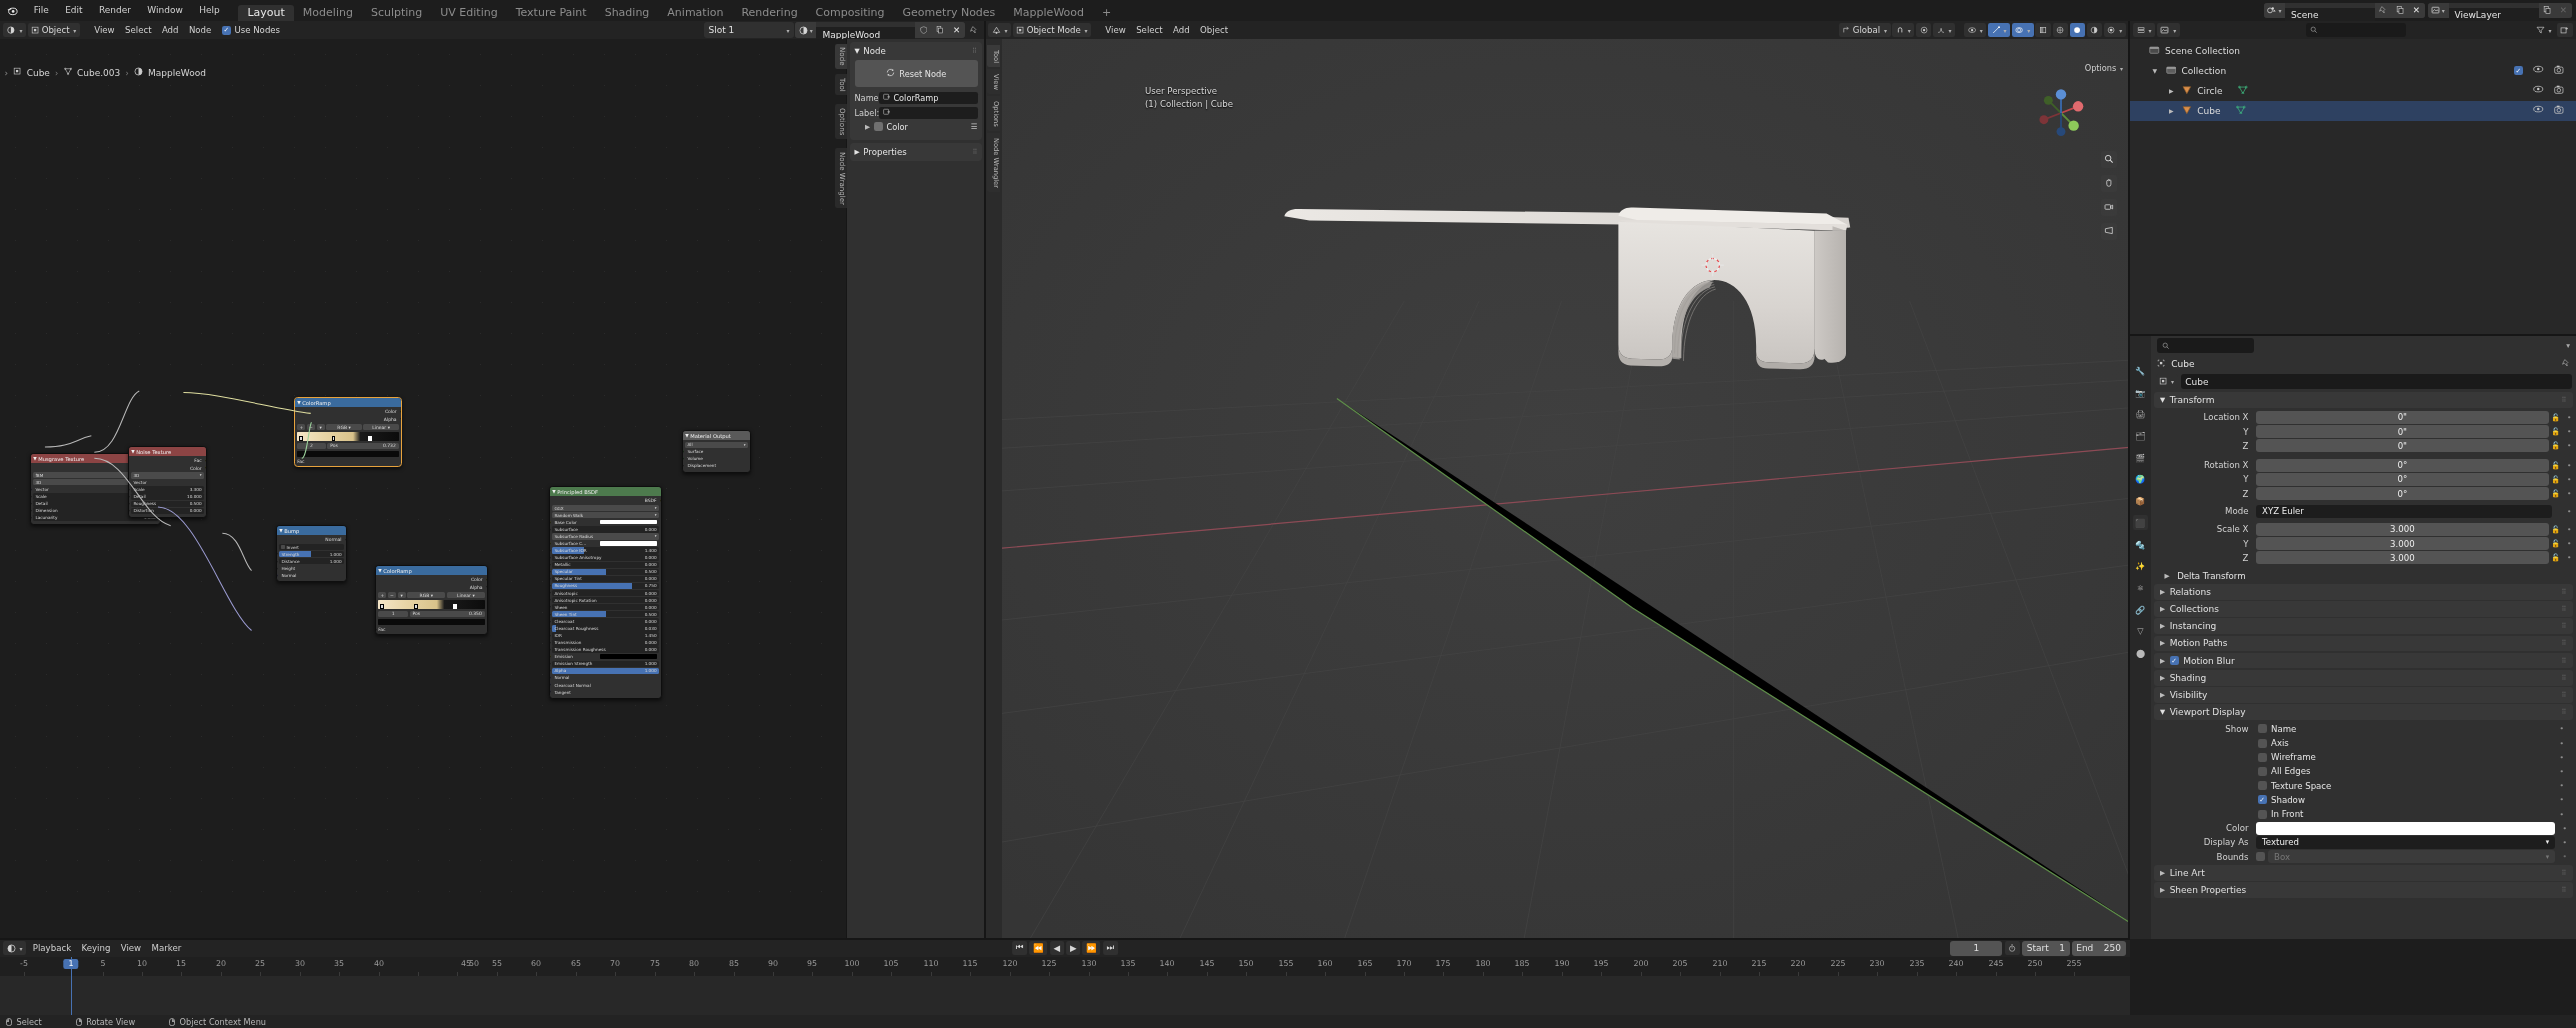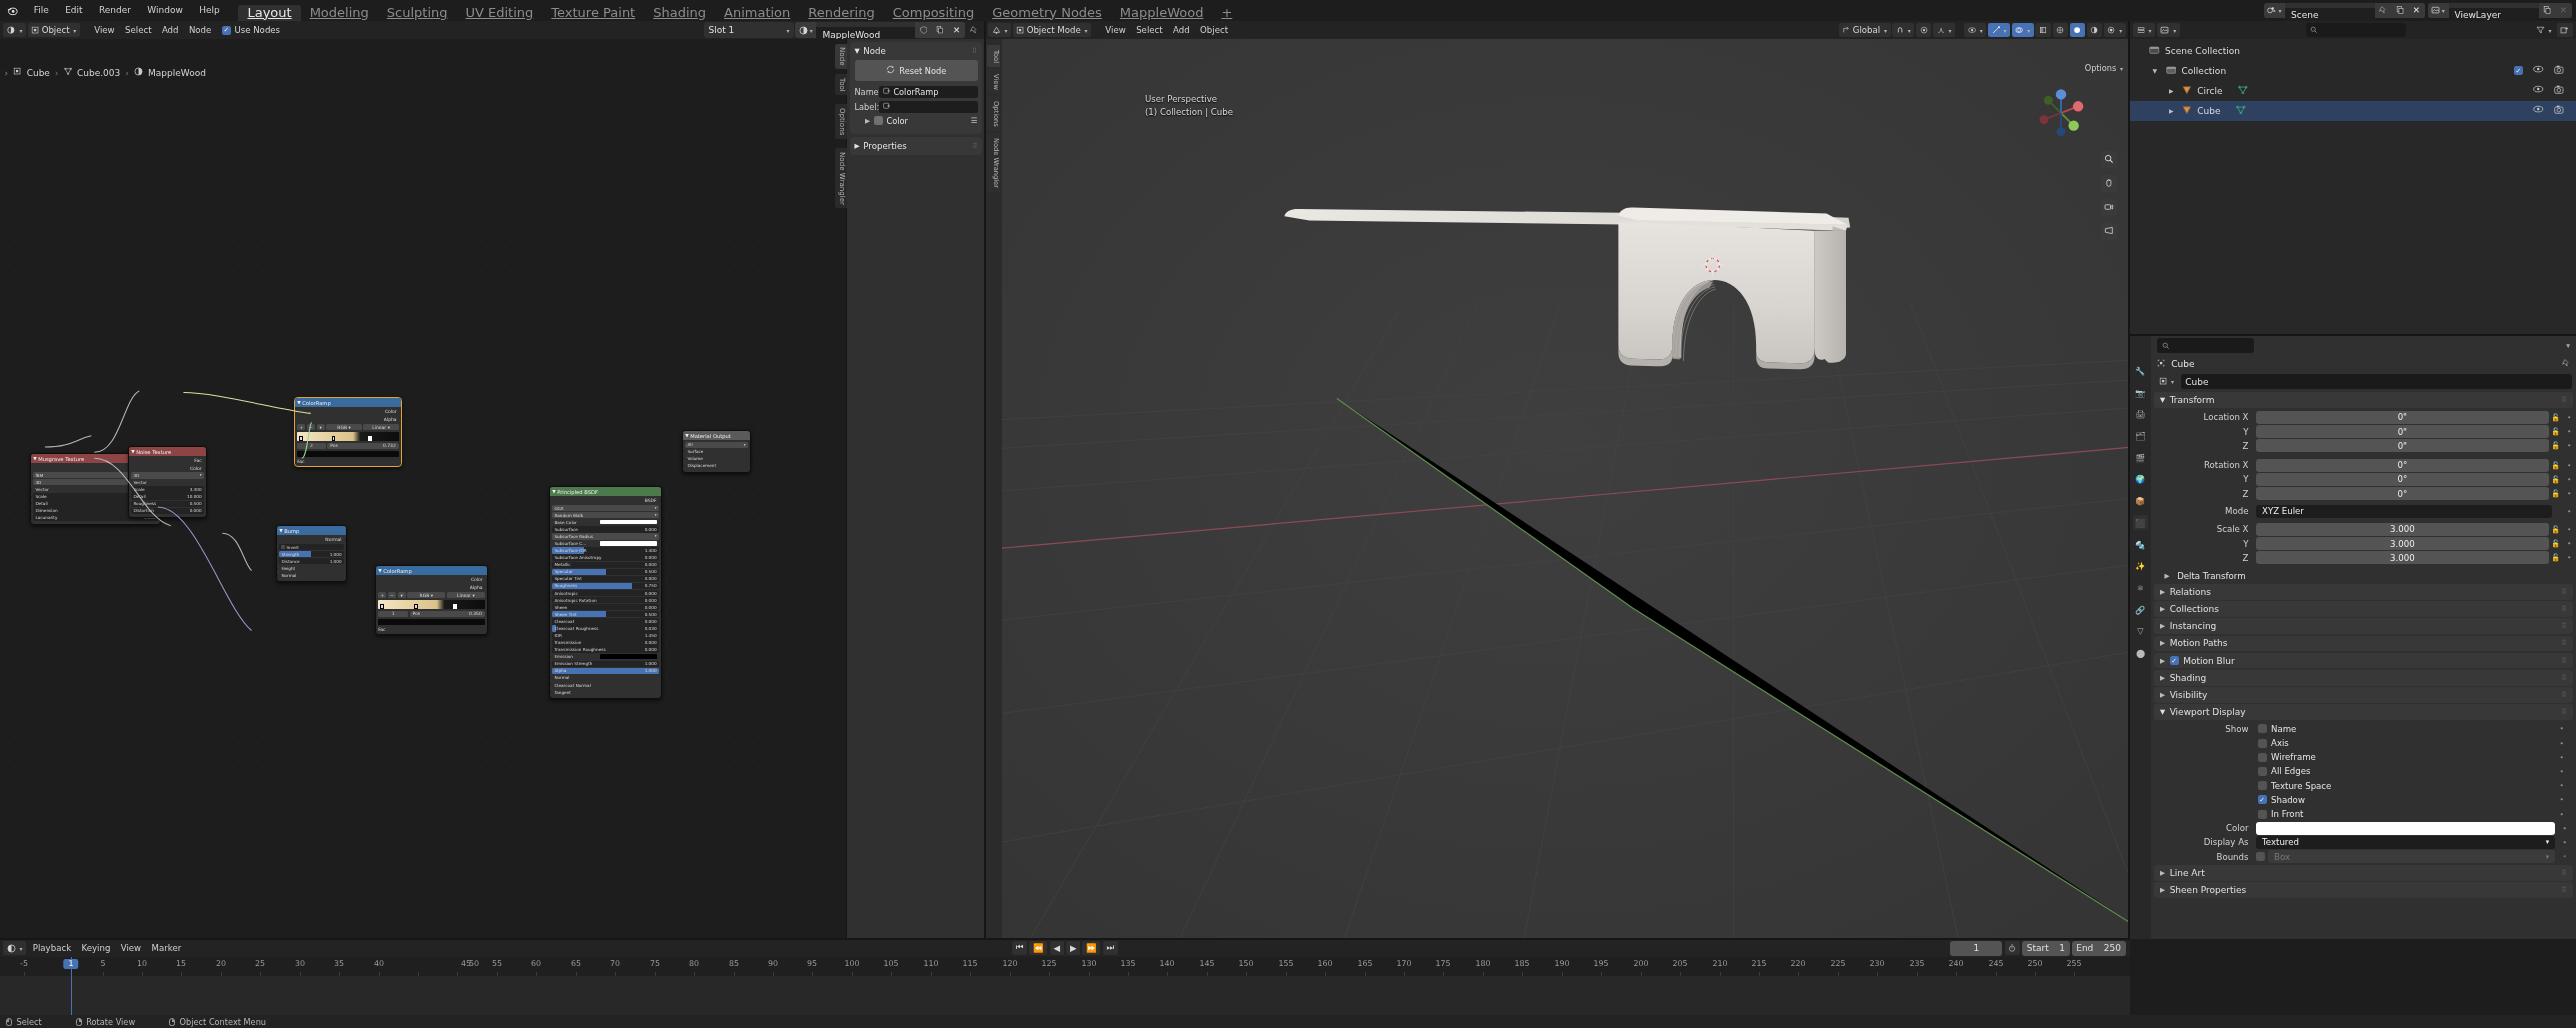--- a/index.html
+++ b/index.html
@@ -7,22 +7,22 @@
   html,body { width:2576px; height:1029px; overflow:hidden; background:#1d1d1d;
     font-family:"DejaVu Sans","Liberation Sans",sans-serif; font-size:8.6px; color:#e5e5e5; }
   .app { position:relative; width:2576px; height:1029px; }
 
   
   .topbar { position:absolute; left:0; top:0; width:2576px; height:21px; background:#1d1d1d;
     display:flex; align-items:center; }
   .blender-logo { width:25.5px; height:21px; display:flex; align-items:center; justify-content:center; }
   .menu-item { padding:0 8.2px; height:21px; line-height:21px; color:#d2d2d2; font-size:9px; white-space:nowrap; }
   .ws-tabs { display:flex; align-items:flex-end; height:21px; margin-left:10.5px; }
-  .ws-tab { padding:0 9px; height:16.5px; line-height:16.5px; color:#8c8c8c; font-size:13px;
-    border-radius:3px 3px 0 0; white-space:nowrap; align-self:flex-end;text-decoration:underline; }
+  .ws-tab { padding:0 9px; height:16.5px; line-height:16.5px; color:#8c8c8c; font-size:11px;
+    border-radius:3px 3px 0 0; white-space:nowrap; align-self:flex-end; }
   .ws-tab.active { background:#303030; color:#e8e8e8; }
   .topbar-right { position:absolute; right:4.5px; top:2.2px; display:flex; align-items:center; gap:3px; height:16.5px; }
   .field { background:#282828; border-radius:3px; height:15.7px; display:flex; align-items:center;
     padding:0 4.5px; font-size:9px; color:#e0e0e0; }
   .field.dk { background:#1a1a1a; }
   .idblock { display:flex; align-items:center; background:#303030; border-radius:3px; height:15.7px; }
   .idblock .pick { width:21px; height:15.7px; display:flex; align-items:center; justify-content:center;
     background:#3a3a3a; border-radius:3px 0 0 3px; }
   .idblock .nm { background:#1f1f1f; height:15.7px; display:flex; align-items:center; padding:0 6px;
     font-size:9px; min-width:90px;margin-top:10px; }
@@ -65,37 +65,37 @@
   .ramp-bar { height:6px; border-radius:0.7px; margin:1.5px 0; }
   .swatch { height:4.5px; border-radius:0.7px; }
 
   
   .npanel { position:absolute; right:0; top:18px; width:139px; bottom:0; background:#303030;
     border-left:0.7px solid #161616; }
   .np-tab { position:absolute; left:-12px; width:12px; background:#303030; color:#b5b5b5;
     writing-mode:vertical-rl; text-align:center; font-size:7.1px; padding:3.7px 0; border-radius:2.2px 0 0 2.2px; }
   .np-box { background:#383838; border-radius:3.7px; margin:3px; padding:3px 4.5px 5.2px; }
   .np-title { display:flex; align-items:center; gap:3.7px; font-size:8.6px; color:#e5e5e5; height:12px; }
-  .np-btn { height:21px; background:#545454; border-radius:3px; display:flex; align-items:center;
+  .np-btn { height:27px; background:#545454; border-radius:3px; display:flex; align-items:center;
     justify-content:center; gap:4.5px; font-size:8.2px; margin:3px 0 4.5px; }
   .np-row { display:flex; align-items:center; gap:3.7px; margin-bottom:3px; font-size:8.2px; }
   .np-row label { width:21px; color:#d0d0d0; }
   .np-input { flex:1; height:12px; background:#1d1d1d; border-radius:2.2px; display:flex;
     align-items:center; gap:3px; padding:0 3.7px; font-size:8.2px; }
 
   
   #viewport { left:985px; top:21px; width:1144px; height:918px; background:#393939; }
   .vp-canvas { position:absolute; left:0; top:18px; width:1144px; height:900px; overflow:hidden;
     background:linear-gradient(#3b3b3b,#393939); }
   .vp-toolbar { position:absolute; left:0; top:18px; width:16.5px; bottom:0; background:#2b2b2b; }
   .vp-tabs { position:absolute; left:1.5px; top:24px; display:flex; flex-direction:column; gap:2.2px; }
   .vtab { width:13.5px; background:#333; color:#bbb; writing-mode:vertical-rl; font-size:6.7px;
     padding:4.5px 0; text-align:center; border-radius:0 0 0 2.2px; }
   .vp-text { position:absolute; left:160px; top:46px; font-size:8.6px; color:#d8d8d8; line-height:1.5;
-    text-shadow:0 0.7px 1.5px #000;margin-top:8px; }
+    text-shadow:0 0.7px 1.5px #000; }
   .vp-options { position:absolute; right:6px; top:24px; font-size:8.2px; color:#cfcfcf; display:flex;
     align-items:center; gap:2.2px; }
 
   
   .gizmo { position:absolute; right:39px; top:45px; width:58px; height:58px; }
   .vp-sidebtns { position:absolute; right:12px; top:112px; display:flex; flex-direction:column; gap:7.5px; }
   .vsb { width:16.5px; height:16.5px; background:rgba(60,60,60,.75); border-radius:3px;
     display:flex; align-items:center; justify-content:center; color:#cfcfcf; font-size:9px; }
 
   

